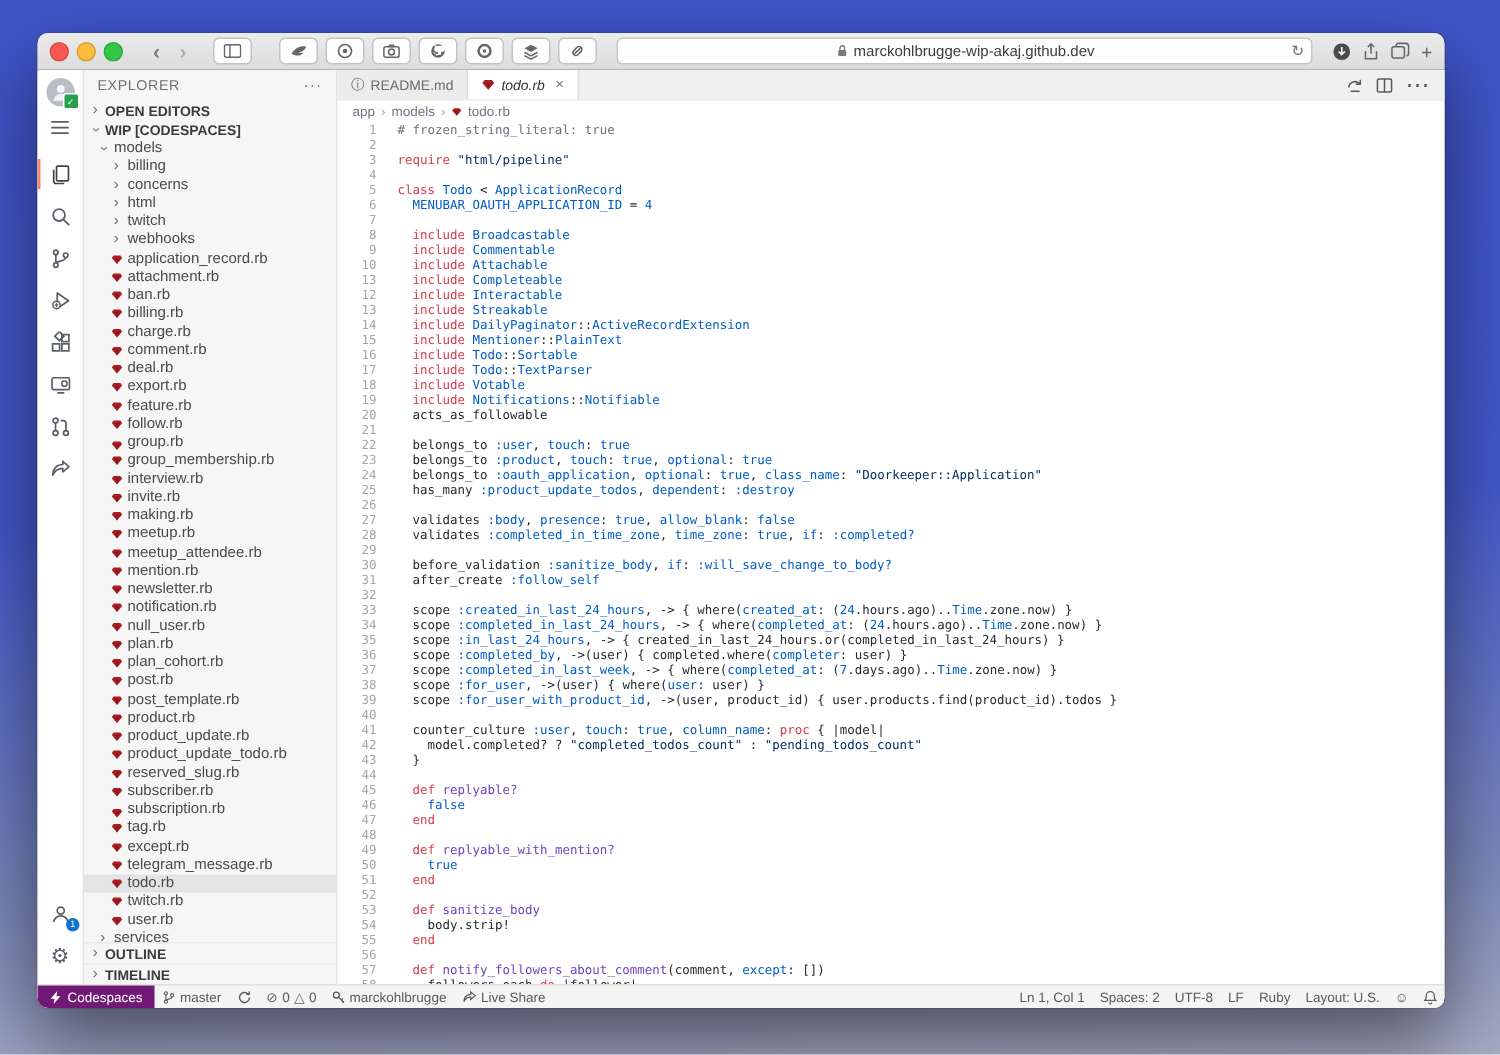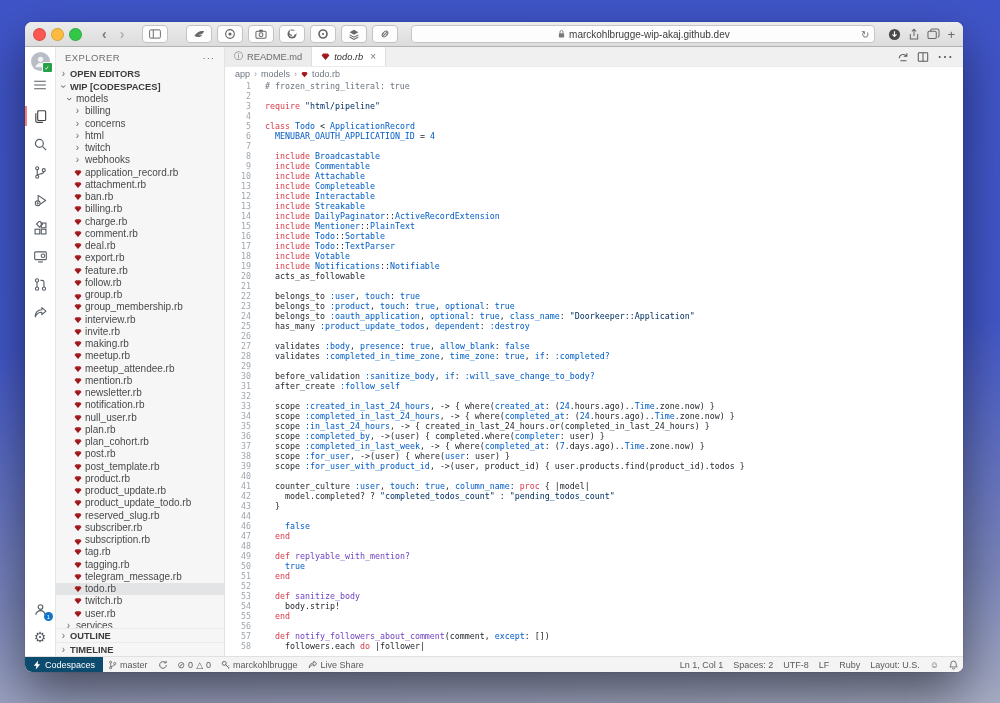--- a/index.html
+++ b/index.html
@@ -77,21 +77,21 @@
   .tk-str{color:#032f62;}
   .tk-cmt{color:#6a737d;}
   .tk-sym,.tk-key,.tk-num,.tk-const{color:#005cc5;}
   .tk-fn{color:#6f42c1;}
   .minimap{position:absolute;top:3px;right:8px;width:68px;}
   .mm-line{height:1.1px;margin-bottom:.65px;font-size:0;white-space:nowrap;overflow:hidden;}
   
   .statusbar{height:15px;flex:none;background:#f4f4f4;border-top:1px solid #e0e0e0;display:flex;align-items:stretch;
     font-size:9px;color:#5a5a5a;}
   .sb-item{display:flex;align-items:center;gap:3px;padding:0 5px;}
-  .sb-remote{background:#0c4a6e;color:#fff;padding:0 8px;gap:4px;}
+  .sb-remote{background:#701a75;color:#fff;padding:0 8px;gap:4px;}
   .sb-right{margin-left:auto;display:flex;align-items:stretch;}
   svg{display:block;}
 </style>
 </head>
 <body>
 
 <div class="window">
 
   <div class="toolbar">
     <span class="tl" style="background:#fc5753"></span>
@@ -594,21 +594,21 @@
               </span>
               <span>tag.rb</span>
             </div>
             <div class="trow" style="padding-left: 17px;">
               <span class="icon">
                 <svg width="8" height="8" viewBox="0 0 16 16">
                   <path fill="#a91e22" d="M3.6 2.5h8.8L15 6 8 14 1 6z"></path>
                   <path fill="#7c1315" d="M8 14L5 6h6z" opacity=".55"></path>
                 </svg>
               </span>
-              <span>tagging.rb</span>
+              <span>except.rb</span>
             </div>
             <div class="trow" style="padding-left: 17px;">
               <span class="icon">
                 <svg width="8" height="8" viewBox="0 0 16 16">
                   <path fill="#a91e22" d="M3.6 2.5h8.8L15 6 8 14 1 6z"></path>
                   <path fill="#7c1315" d="M8 14L5 6h6z" opacity=".55"></path>
                 </svg>
               </span>
               <span>telegram_message.rb</span>
             </div>
@@ -740,20 +740,21 @@
               <div class="codeline"><span class="ln">35</span><span class="lc"><span class="tk-ws">  </span><span class="tk-pln">scope</span><span class="tk-ws"> </span><span class="tk-sym">:in_last_24_hours</span><span class="tk-pln">,</span><span class="tk-ws"> </span><span class="tk-pln">-&gt;</span><span class="tk-ws"> </span><span class="tk-pln">{</span><span class="tk-ws"> </span><span class="tk-pln">created_in_last_24_hours</span><span class="tk-pln">.</span><span class="tk-pln">or</span><span class="tk-pln">(</span><span class="tk-pln">completed_in_last_24_hours</span><span class="tk-pln">)</span><span class="tk-ws"> </span><span class="tk-pln">}</span></span></div>
               <div class="codeline"><span class="ln">36</span><span class="lc"><span class="tk-ws">  </span><span class="tk-pln">scope</span><span class="tk-ws"> </span><span class="tk-sym">:completed_by</span><span class="tk-pln">,</span><span class="tk-ws"> </span><span class="tk-pln">-&gt;(</span><span class="tk-pln">user</span><span class="tk-pln">)</span><span class="tk-ws"> </span><span class="tk-pln">{</span><span class="tk-ws"> </span><span class="tk-pln">completed</span><span class="tk-pln">.</span><span class="tk-pln">where</span><span class="tk-pln">(</span><span class="tk-key">completer</span><span class="tk-pln">:</span><span class="tk-ws"> </span><span class="tk-pln">user</span><span class="tk-pln">)</span><span class="tk-ws"> </span><span class="tk-pln">}</span></span></div>
               <div class="codeline"><span class="ln">37</span><span class="lc"><span class="tk-ws">  </span><span class="tk-pln">scope</span><span class="tk-ws"> </span><span class="tk-sym">:completed_in_last_week</span><span class="tk-pln">,</span><span class="tk-ws"> </span><span class="tk-pln">-&gt;</span><span class="tk-ws"> </span><span class="tk-pln">{</span><span class="tk-ws"> </span><span class="tk-pln">where</span><span class="tk-pln">(</span><span class="tk-key">completed_at</span><span class="tk-pln">:</span><span class="tk-ws"> </span><span class="tk-pln">(</span><span class="tk-num">7</span><span class="tk-pln">.</span><span class="tk-pln">days</span><span class="tk-pln">.</span><span class="tk-pln">ago</span><span class="tk-pln">)..</span><span class="tk-const">Time</span><span class="tk-pln">.</span><span class="tk-pln">zone</span><span class="tk-pln">.</span><span class="tk-pln">now</span><span class="tk-pln">)</span><span class="tk-ws"> </span><span class="tk-pln">}</span></span></div>
               <div class="codeline"><span class="ln">38</span><span class="lc"><span class="tk-ws">  </span><span class="tk-pln">scope</span><span class="tk-ws"> </span><span class="tk-sym">:for_user</span><span class="tk-pln">,</span><span class="tk-ws"> </span><span class="tk-pln">-&gt;(</span><span class="tk-pln">user</span><span class="tk-pln">)</span><span class="tk-ws"> </span><span class="tk-pln">{</span><span class="tk-ws"> </span><span class="tk-pln">where</span><span class="tk-pln">(</span><span class="tk-key">user</span><span class="tk-pln">:</span><span class="tk-ws"> </span><span class="tk-pln">user</span><span class="tk-pln">)</span><span class="tk-ws"> </span><span class="tk-pln">}</span></span></div>
               <div class="codeline"><span class="ln">39</span><span class="lc"><span class="tk-ws">  </span><span class="tk-pln">scope</span><span class="tk-ws"> </span><span class="tk-sym">:for_user_with_product_id</span><span class="tk-pln">,</span><span class="tk-ws"> </span><span class="tk-pln">-&gt;(</span><span class="tk-pln">user</span><span class="tk-pln">,</span><span class="tk-ws"> </span><span class="tk-pln">product_id</span><span class="tk-pln">)</span><span class="tk-ws"> </span><span class="tk-pln">{</span><span class="tk-ws"> </span><span class="tk-pln">user</span><span class="tk-pln">.</span><span class="tk-pln">products</span><span class="tk-pln">.</span><span class="tk-pln">find</span><span class="tk-pln">(</span><span class="tk-pln">product_id</span><span class="tk-pln">).</span><span class="tk-pln">todos</span><span class="tk-ws"> </span><span class="tk-pln">}</span></span></div>
               <div class="codeline"><span class="ln">40</span><span class="lc"> </span></div>
               <div class="codeline"><span class="ln">41</span><span class="lc"><span class="tk-ws">  </span><span class="tk-pln">counter_culture</span><span class="tk-ws"> </span><span class="tk-sym">:user</span><span class="tk-pln">,</span><span class="tk-ws"> </span><span class="tk-key">touch</span><span class="tk-pln">:</span><span class="tk-ws"> </span><span class="tk-num">true</span><span class="tk-pln">,</span><span class="tk-ws"> </span><span class="tk-key">column_name</span><span class="tk-pln">:</span><span class="tk-ws"> </span><span class="tk-kw">proc</span><span class="tk-ws"> </span><span class="tk-pln">{</span><span class="tk-ws"> </span><span class="tk-pln">|</span><span class="tk-pln">model</span><span class="tk-pln">|</span></span></div>
               <div class="codeline"><span class="ln">42</span><span class="lc"><span class="tk-ws">    </span><span class="tk-pln">model</span><span class="tk-pln">.</span><span class="tk-pln">completed?</span><span class="tk-ws"> </span><span class="tk-pln">?</span><span class="tk-ws"> </span><span class="tk-str">"completed_todos_count"</span><span class="tk-ws"> </span><span class="tk-pln">:</span><span class="tk-ws"> </span><span class="tk-str">"pending_todos_count"</span></span></div>
               <div class="codeline"><span class="ln">43</span><span class="lc"><span class="tk-ws">  </span><span class="tk-pln">}</span></span></div>
               <div class="codeline"><span class="ln">44</span><span class="lc"> </span></div>
+              <div class="codeline"><span class="ln">45</span><span class="lc"><span class="tk-ws">  </span><span class="tk-kw">def</span><span class="tk-ws"> </span><span class="tk-fn">replyable?</span></span></div>
               <div class="codeline"><span class="ln">46</span><span class="lc"><span class="tk-ws">    </span><span class="tk-num">false</span></span></div>
               <div class="codeline"><span class="ln">47</span><span class="lc"><span class="tk-ws">  </span><span class="tk-kw">end</span></span></div>
               <div class="codeline"><span class="ln">48</span><span class="lc"> </span></div>
               <div class="codeline"><span class="ln">49</span><span class="lc"><span class="tk-ws">  </span><span class="tk-kw">def</span><span class="tk-ws"> </span><span class="tk-fn">replyable_with_mention?</span></span></div>
               <div class="codeline"><span class="ln">50</span><span class="lc"><span class="tk-ws">    </span><span class="tk-num">true</span></span></div>
               <div class="codeline"><span class="ln">51</span><span class="lc"><span class="tk-ws">  </span><span class="tk-kw">end</span></span></div>
               <div class="codeline"><span class="ln">52</span><span class="lc"> </span></div>
               <div class="codeline"><span class="ln">53</span><span class="lc"><span class="tk-ws">  </span><span class="tk-kw">def</span><span class="tk-ws"> </span><span class="tk-fn">sanitize_body</span></span></div>
               <div class="codeline"><span class="ln">54</span><span class="lc"><span class="tk-ws">    </span><span class="tk-pln">body</span><span class="tk-pln">.</span><span class="tk-pln">strip!</span></span></div>
               <div class="codeline"><span class="ln">55</span><span class="lc"><span class="tk-ws">  </span><span class="tk-kw">end</span></span></div>

